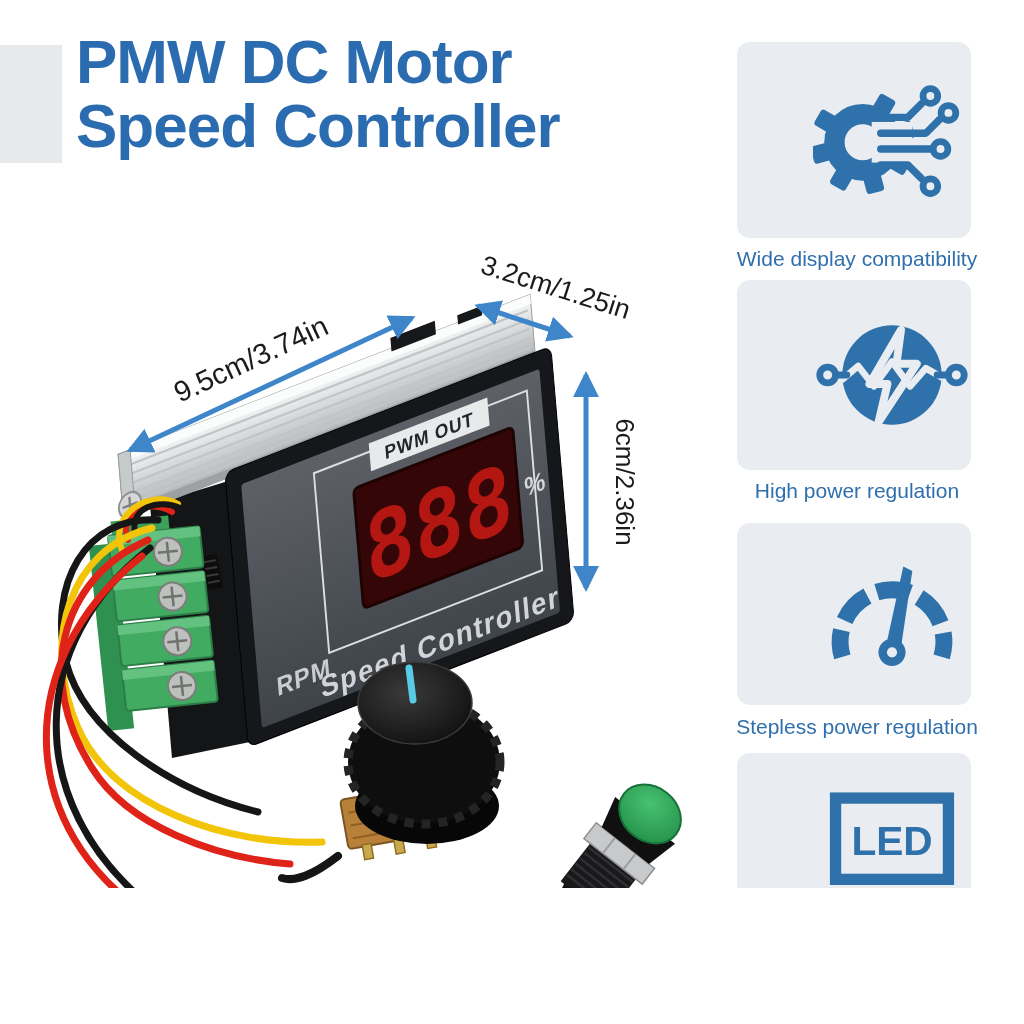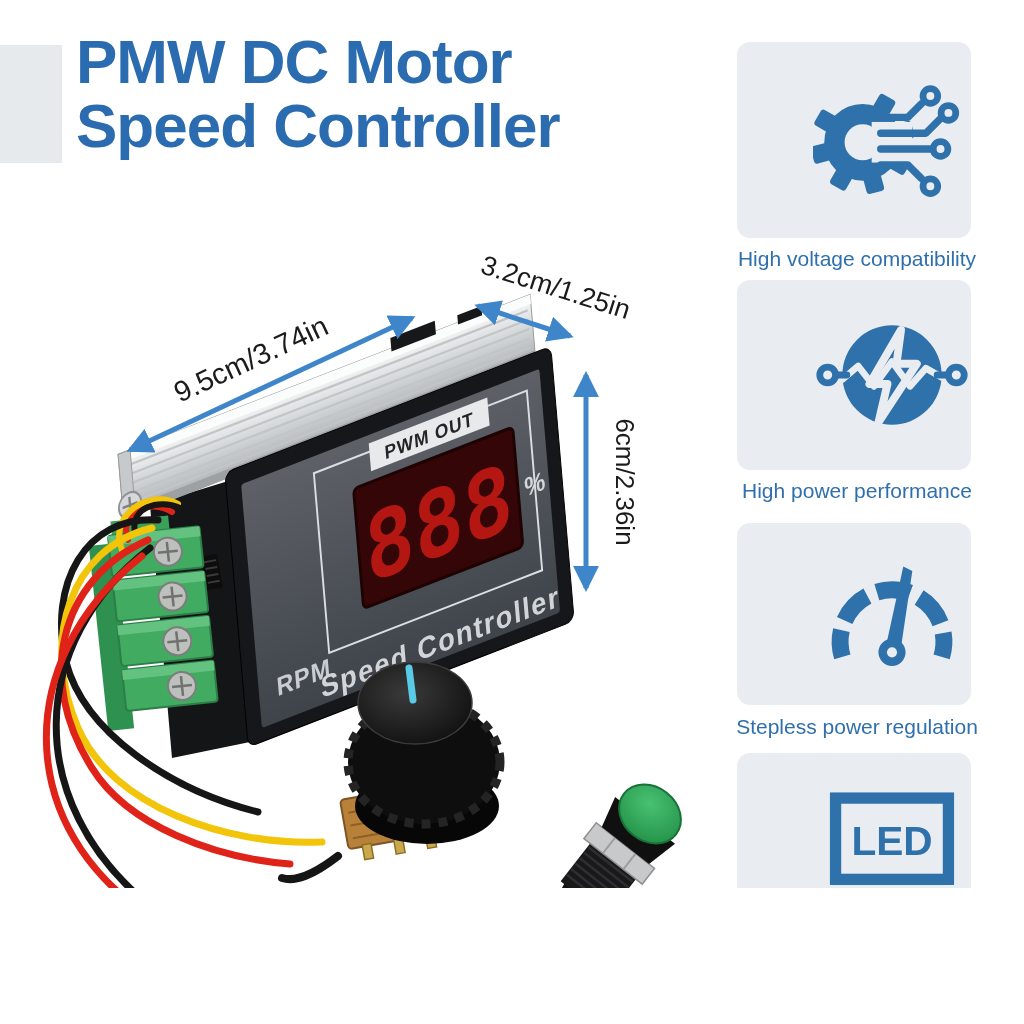--- a/index.html
+++ b/index.html
@@ -197,33 +197,33 @@
           <circle cx="104" cy="31" r="6.5" stroke-width="6"></circle>
         <path d="M60,64 H100 L112,52"></path>
           <circle cx="120" cy="46" r="6.5" stroke-width="6"></circle>
         <path d="M60,78 H104"></path>
           <circle cx="113" cy="78" r="6.5" stroke-width="6"></circle>
         <path d="M60,92 H84 L96,104"></path>
           <circle cx="104" cy="111" r="6.5" stroke-width="6"></circle>
       </g>
     </svg>
   </div>
-  <div class="card-label" style="top:246px">High voltage compatibility</div>
+  <div class="card-label" style="top:246px">Wide display compatibility</div>
 
   <div class="card" style="top:280px;height:190px">
     <svg viewBox="0 0 140 140">
       <circle cx="70" cy="70" r="44" fill="#2e71ab"></circle>
       <path d="M26,74 L40,62 L54,80 L70,58 L86,80 L100,64 L114,72" stroke="#e9edf1" stroke-width="6" fill="none" stroke-linecap="round" stroke-linejoin="round"></path>
       <path d="M78,30 L50,78 L66,78 L58,112 L92,60 L74,60 Z" fill="none" stroke="#e9edf1" stroke-width="7" stroke-linejoin="round"></path>
       <path d="M20,70 H30 M110,70 H120" stroke="#2e71ab" stroke-width="6" stroke-linecap="round"></path>
       <circle cx="13" cy="70" r="7" fill="#e9edf1" stroke="#2e71ab" stroke-width="6"></circle>
       <circle cx="127" cy="70" r="7" fill="#e9edf1" stroke="#2e71ab" stroke-width="6"></circle>
     </svg>
   </div>
-  <div class="card-label" style="top:478px">High power performance</div>
+  <div class="card-label" style="top:478px">High power regulation</div>
 
   <div class="card" style="top:523px;height:182px">
     <svg viewBox="0 0 140 140">
       <path d="M26,108 A46,46 0 1 1 114,108" fill="none" stroke="#2e71ab" stroke-width="15" stroke-dasharray="30 9" stroke-dashoffset="6"></path>
       <path d="M63,106 L77,106 L88,32 L80,28 Z" fill="#2e71ab"></path>
       <circle cx="70" cy="104" r="12" fill="#2e71ab"></circle>
       <circle cx="70" cy="104" r="4.5" fill="#e9edf1"></circle>
     </svg>
   </div>
   <div class="card-label" style="top:714px">Stepless power regulation</div>

